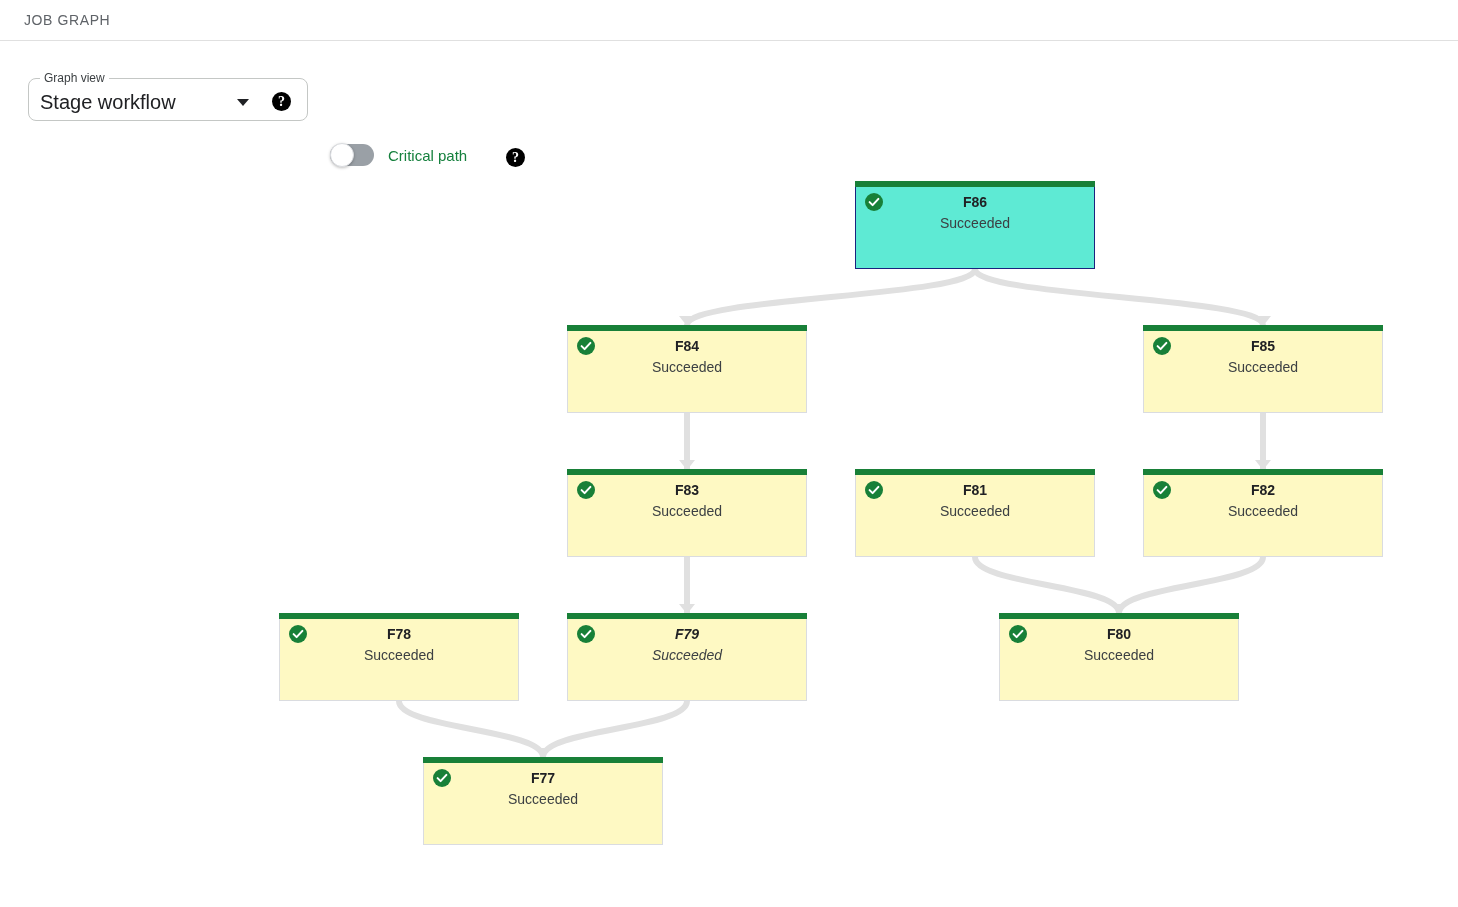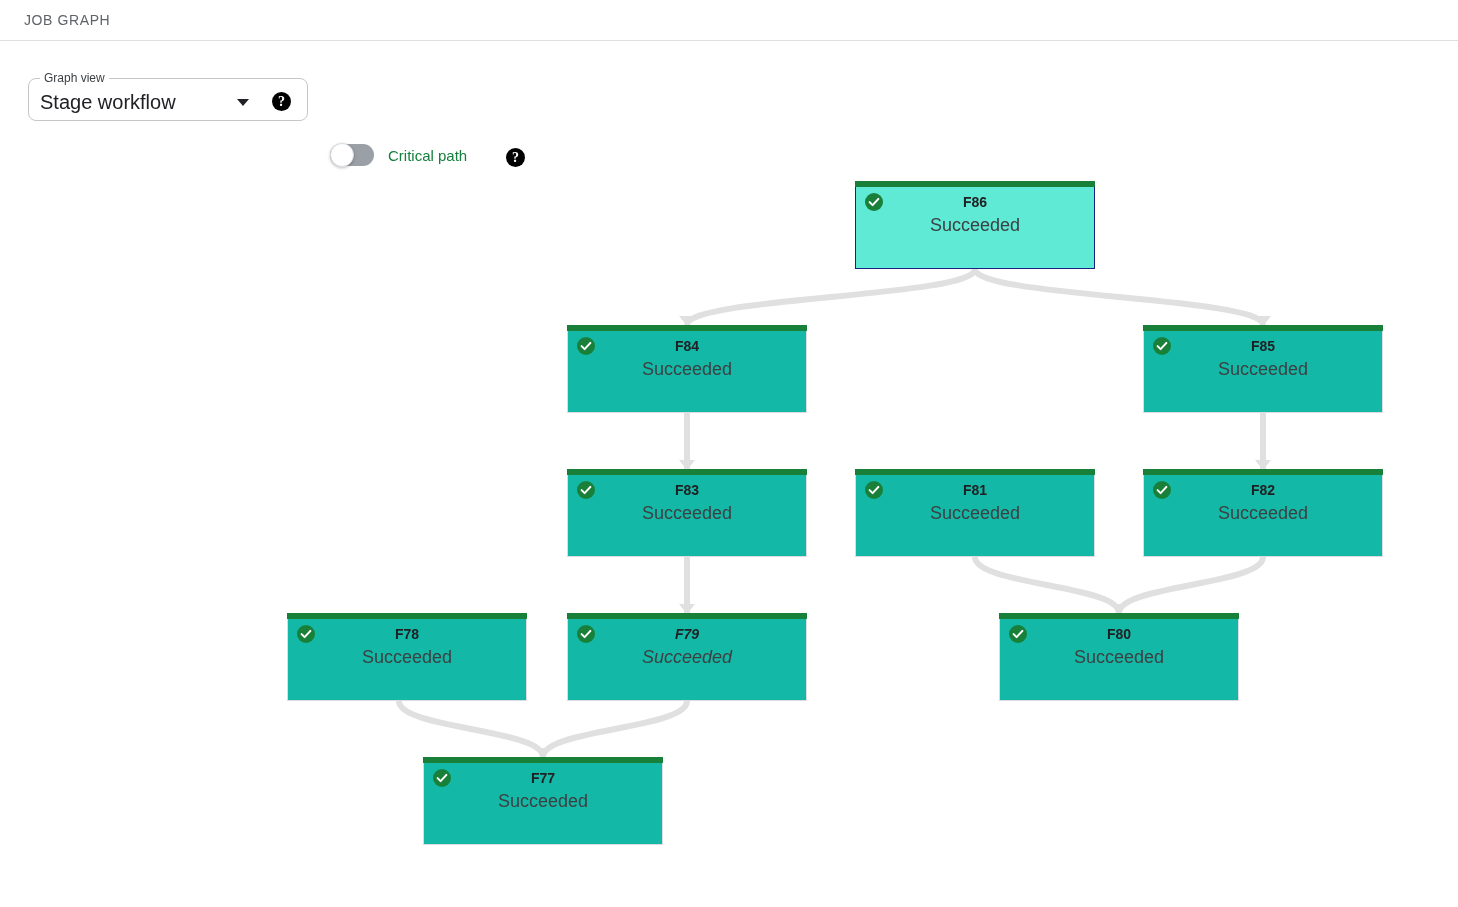--- a/index.html
+++ b/index.html
@@ -108,21 +108,21 @@
   
   .canvas {
     position: absolute; top: 0; left: 0;
     width: 1458px; height: 907px;
   }
   #edges { position: absolute; top: 0; left: 0; width: 1458px; height: 907px; }
 
   .node {
     position: absolute;
     width: 240px; height: 88px;
-    background: #14b8a6;
+    background: #fef9c3;
     border: 1px solid #dadce0;
     border-top: none;
     cursor: pointer;
   }
   .node .topbar {
     position: absolute; top: 0; left: -1px; right: -1px;
     height: 6px; background: #188038;
   }
   .node.selected {
     background: #5eead4;
@@ -135,21 +135,21 @@
   }
   .node-title {
     position: absolute; left: 0; right: 0; top: 13px;
     text-align: center;
     font-size: 14px; font-weight: bold;
     color: #202124;
   }
   .node-status {
     position: absolute; left: 0; right: 0; top: 34px;
     text-align: center;
-    font-size: 18px; color: #3c4043;
+    font-size: 14px; color: #3c4043;
   }
 </style>
 </head>
 <body>
 
 <div class="tabbar" id="tabbar">
     <div class="tab">JOB GRAPH</div>
   </div>
 
 <div class="controls">
@@ -240,21 +240,21 @@
       </div>
       <div class="node" style="left: 1143px; top: 469px;">
         <div class="topbar"></div>
         <div class="node-check"><svg width="20" height="20" viewBox="0 0 20 20">
             <circle cx="10" cy="10" r="9" fill="#188038"></circle>
             <path d="M5.6 10.1 L8.6 13.1 L14.4 6.9" stroke="#fff" stroke-width="2" fill="none" stroke-linecap="round" stroke-linejoin="round"></path>
           </svg></div>
         <div class="node-title">F82</div>
         <div class="node-status">Succeeded</div>
       </div>
-      <div class="node" style="left: 279px; top: 613px; margin-left: 8px;">
+      <div class="node" style="left: 279px; top: 613px;">
         <div class="topbar"></div>
         <div class="node-check"><svg width="20" height="20" viewBox="0 0 20 20">
             <circle cx="10" cy="10" r="9" fill="#188038"></circle>
             <path d="M5.6 10.1 L8.6 13.1 L14.4 6.9" stroke="#fff" stroke-width="2" fill="none" stroke-linecap="round" stroke-linejoin="round"></path>
           </svg></div>
         <div class="node-title">F78</div>
         <div class="node-status">Succeeded</div>
       </div>
       <div class="node" style="left: 567px; top: 613px; font-style: italic;">
         <div class="topbar"></div>

